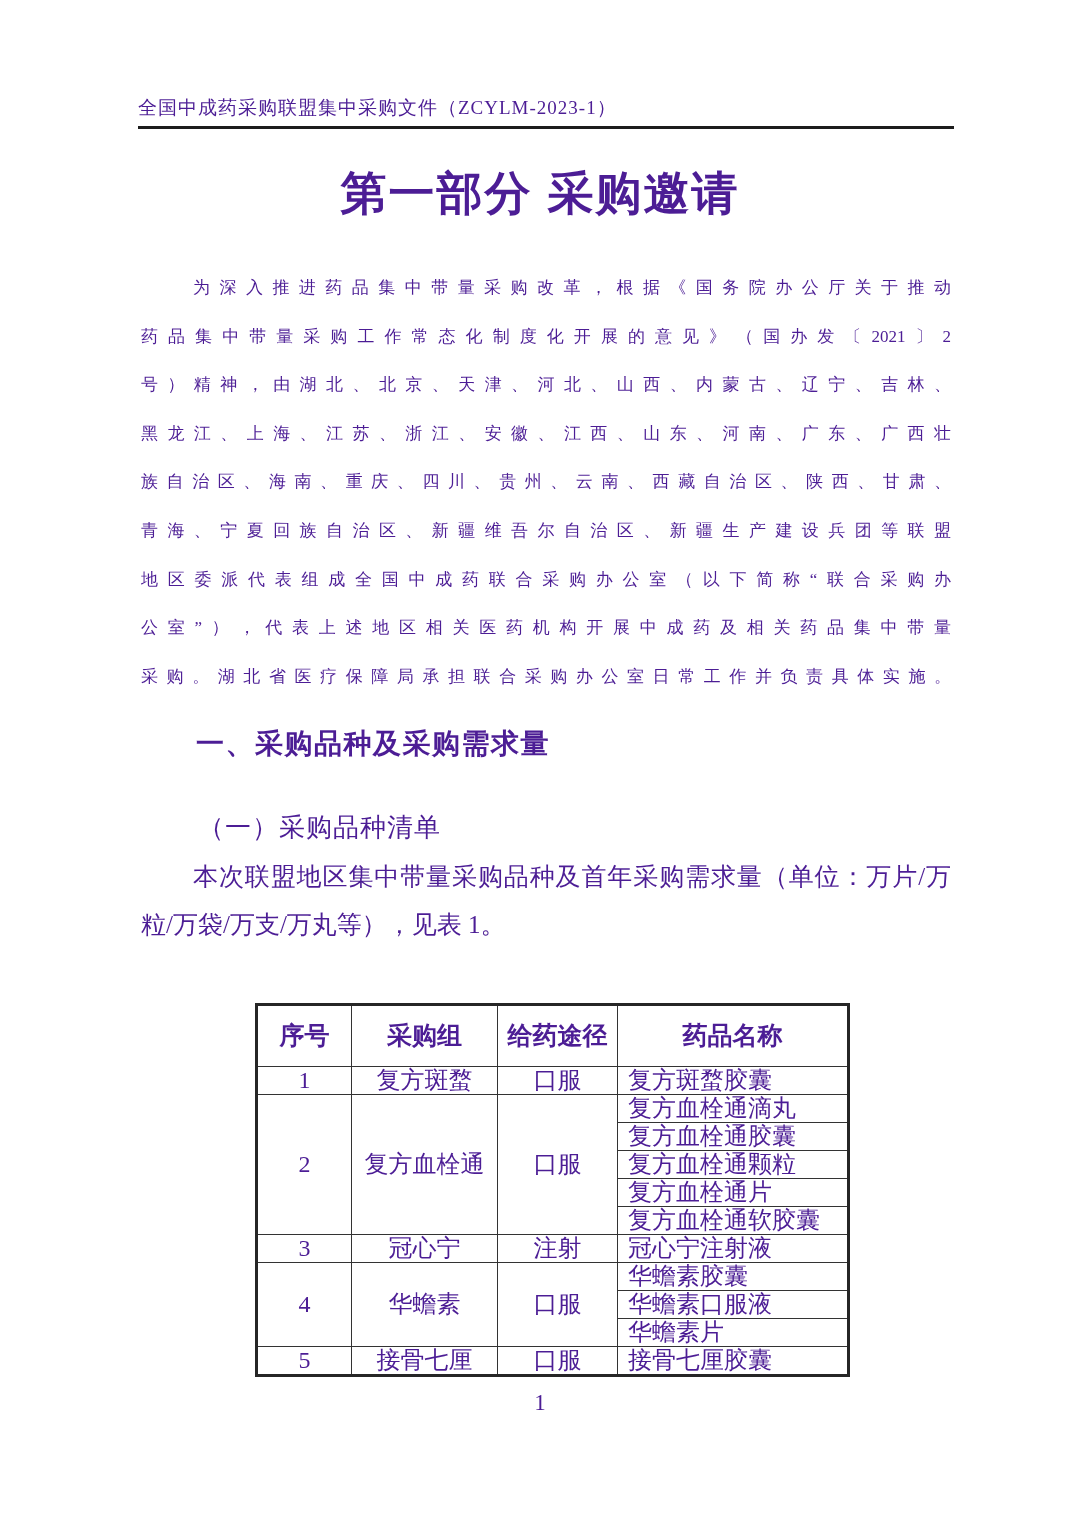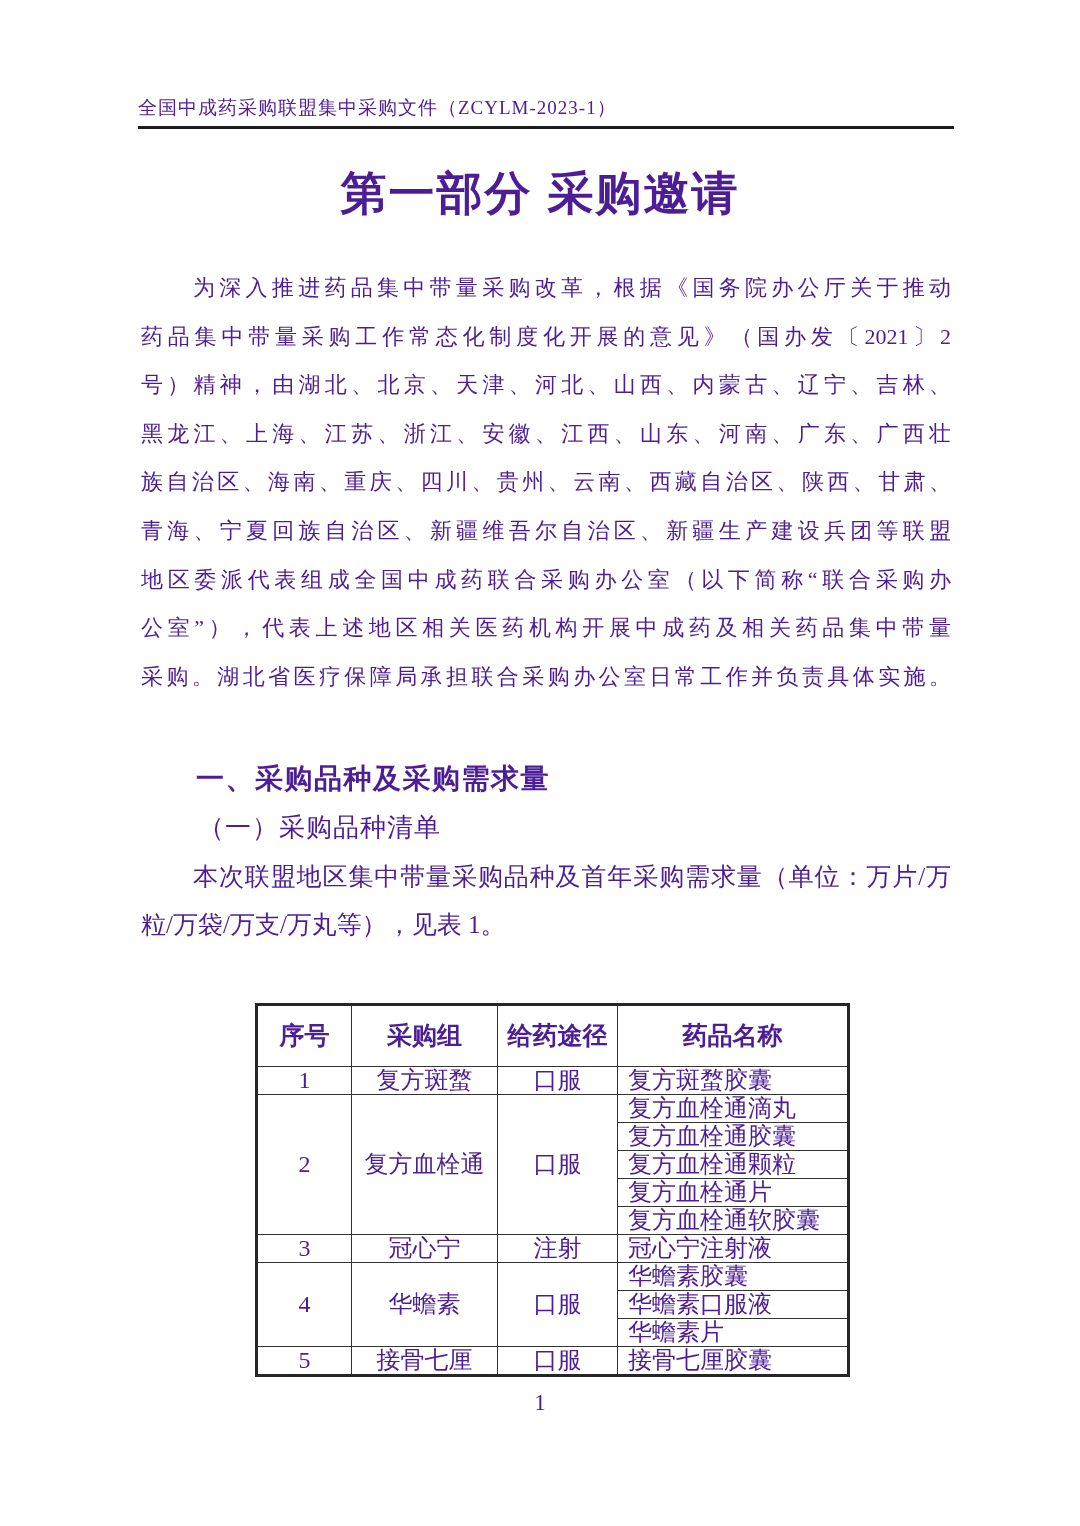--- a/index.html
+++ b/index.html
@@ -38,33 +38,33 @@
     font-size: 46px;
     font-weight: bold;
     font-family: "Liberation Sans", "DejaVu Sans", sans-serif;
     letter-spacing: 2px;
   }
   .intro {
     position: absolute;
     left: 141px;
     top: 264px;
     width: 810px;
-    font-size: 22px;
+    font-size: 17px;
     line-height: 48.6px;
   }
   .line {
     text-align: justify;
     text-align-last: justify;
   }
   .line.indent { padding-left: 52px; }
   .line.nojust { text-align-last: left; }
   .section-heading {
     position: absolute;
     left: 196px;
-    top: 760px;
+    top: 725px;
     font-size: 28px;
     font-weight: bold;
     font-family: Liberation Sans, sans-serif;
     letter-spacing: 1.5px;
   }
   .section-subheading {
     position: absolute;
     left: 198px;
     top: 810px;
     font-size: 26px;

